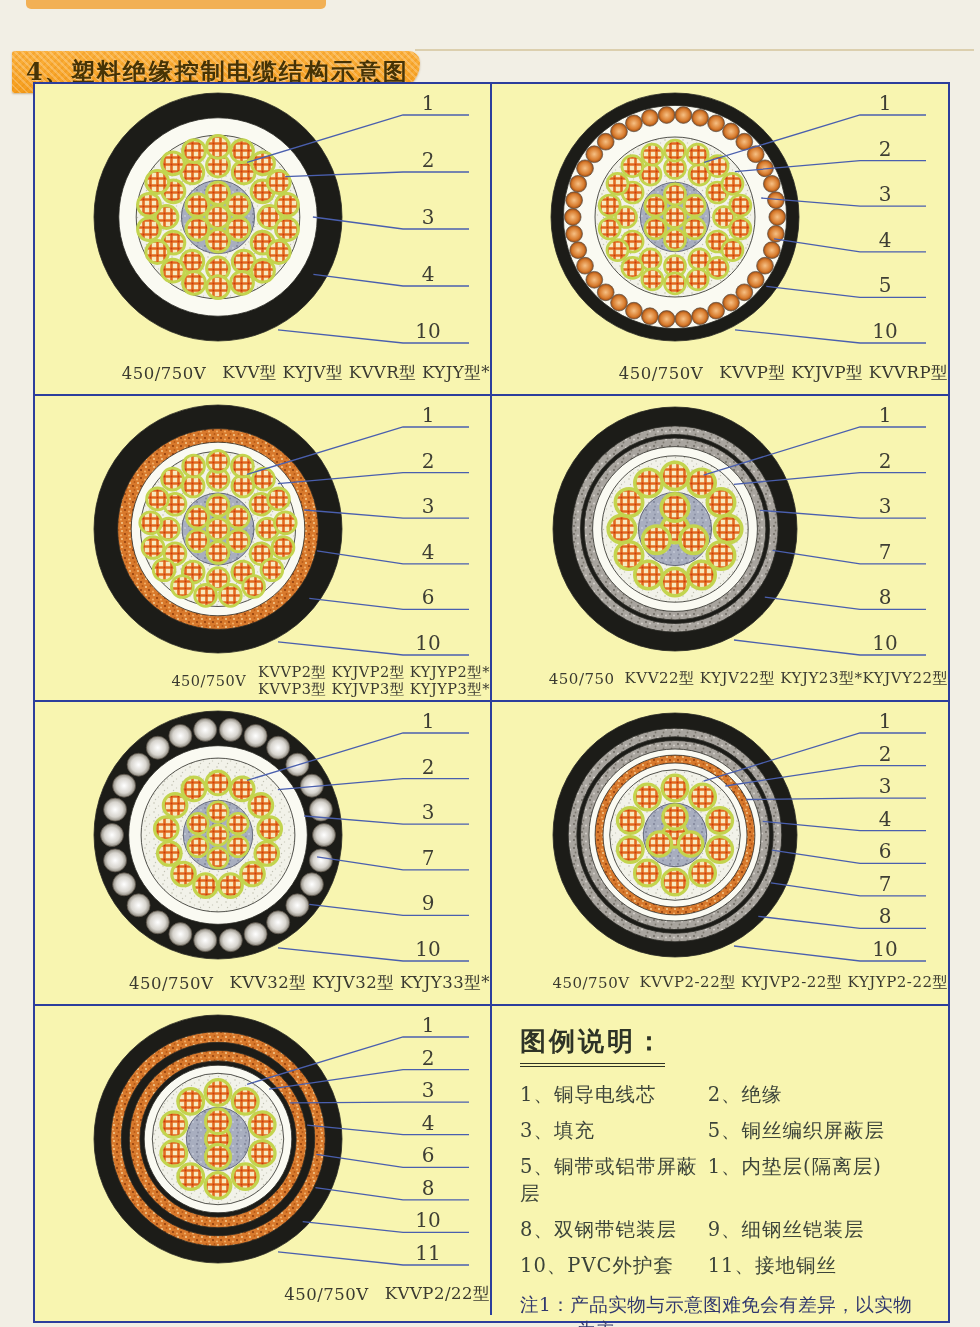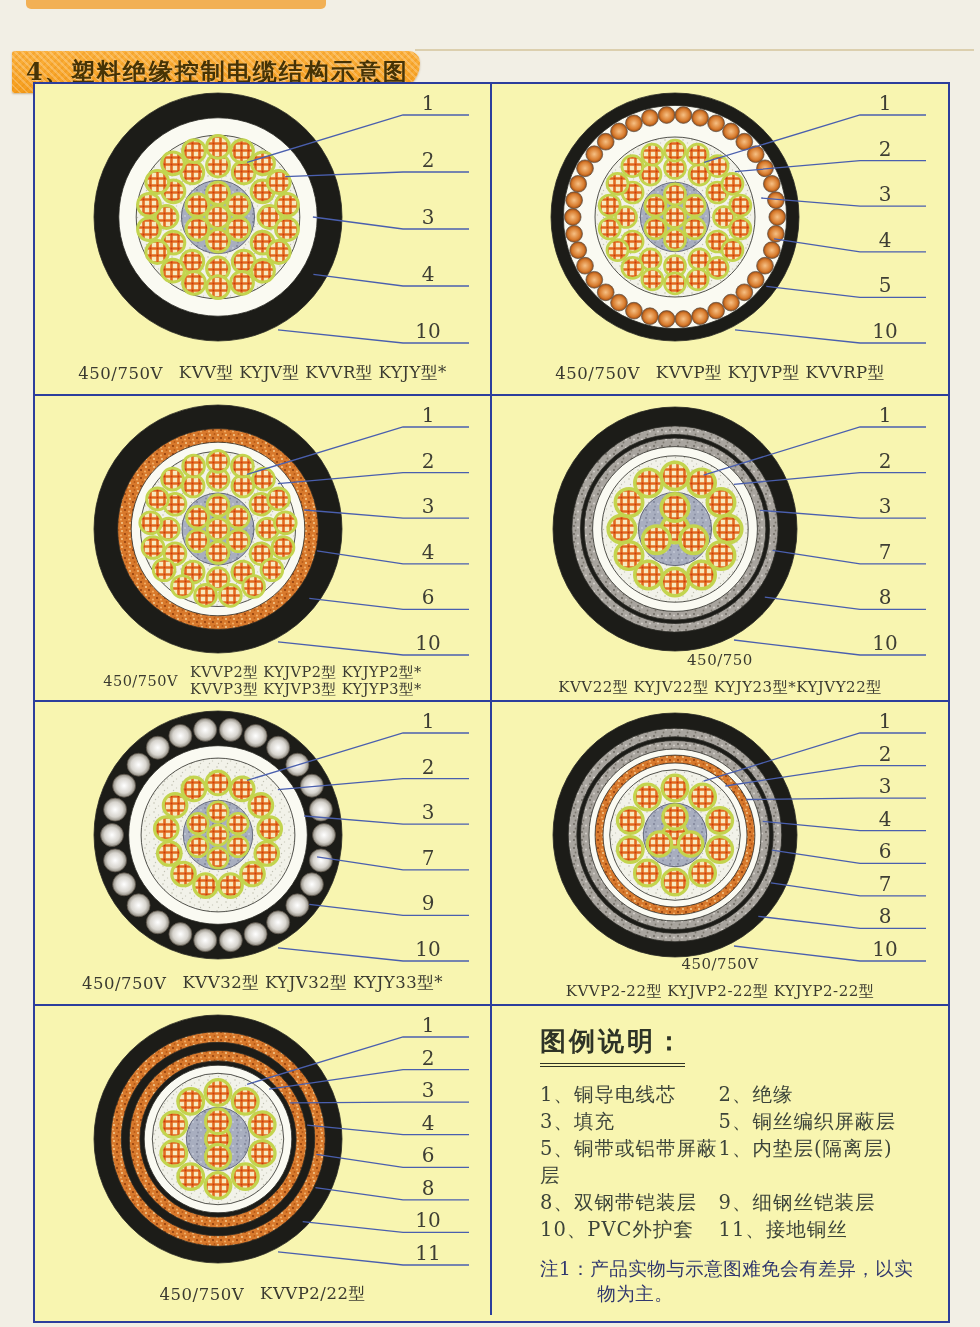--- a/index.html
+++ b/index.html
@@ -37,36 +37,36 @@
     grid-template-rows:312px 306px 304px 309px;
     box-sizing:border-box;
   }
   .cell{position:relative;box-sizing:border-box;background:#f8f5b0;}
   .cell.bR{border-right:2px solid #2c3e9c;}
   .cell.bB{border-bottom:2px solid #2c3e9c;}
   .diagram{position:absolute;left:0;top:0;right:0;bottom:40px;overflow:hidden;}
   .diagram svg{display:block;}
   .caption{
     position:absolute;left:0;right:0;bottom:4px;min-height:34px;
-    display:flex;justify-content:center;align-items:center;gap:16px;
+    display:flex;justify-content:flex-end;align-items:center;gap:16px;
     font-size:16.5px;color:#3a3a30;letter-spacing:.5px;white-space:nowrap;
   }
   .caption .models{text-align:left;line-height:1.15;}
-  .capt-sm .caption{font-size:15px;gap:10px;flex-direction:column;}
+  .capt-sm .caption{font-size:15px;gap:10px;}
   .capt-2l .caption{font-size:14.5px;gap:12px;bottom:2px;}
   text.co{font-size:20px;fill:#3e3e34;font-family:"DejaVu Serif","Liberation Serif",serif;}
   
-  .legend{padding:16px 20px 8px 28px;margin-left:20px;}
+  .legend{padding:16px 20px 8px 28px;}
   .legend-title{
     display:inline-block;margin:2px 0 14px 0;
     font-size:26px;font-weight:bold;color:#2e3326;letter-spacing:3px;
     border-bottom:4px double #2e3326;padding-bottom:4px;
   }
   .legend-items{
-    display:grid;grid-template-columns:46% 54%;
+    display:grid;grid-template-columns:46% 54%;row-gap:9px;
     font-size:19.5px;color:#3c443a;letter-spacing:1px;
   }
   .legend-notes{margin-top:14px;font-size:18.5px;color:#31386e;line-height:1.35;}
   .legend-notes .note{padding-left:3.1em;text-indent:-3.1em;margin-bottom:4px;letter-spacing:.5px;}
   .hiddefs{position:absolute;width:0;height:0;overflow:hidden;}
 </style>
 </head>
 <body>
 
 <svg class="hiddefs" aria-hidden="true">

